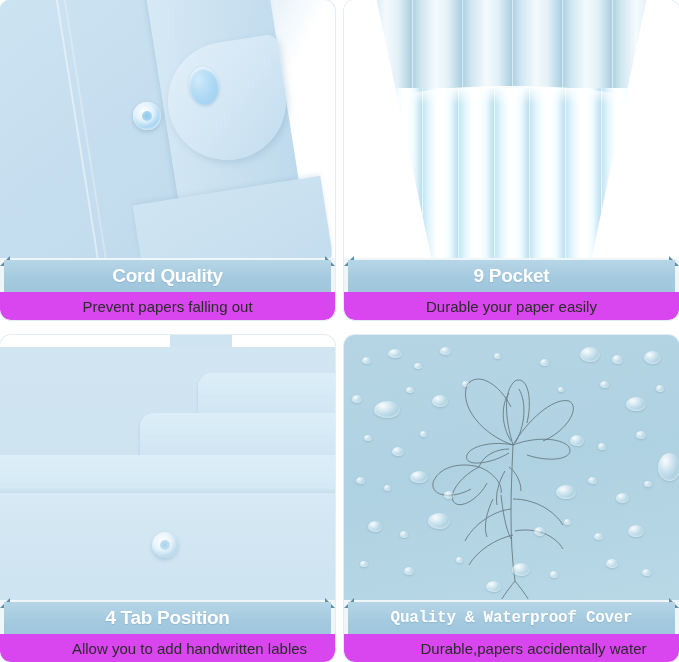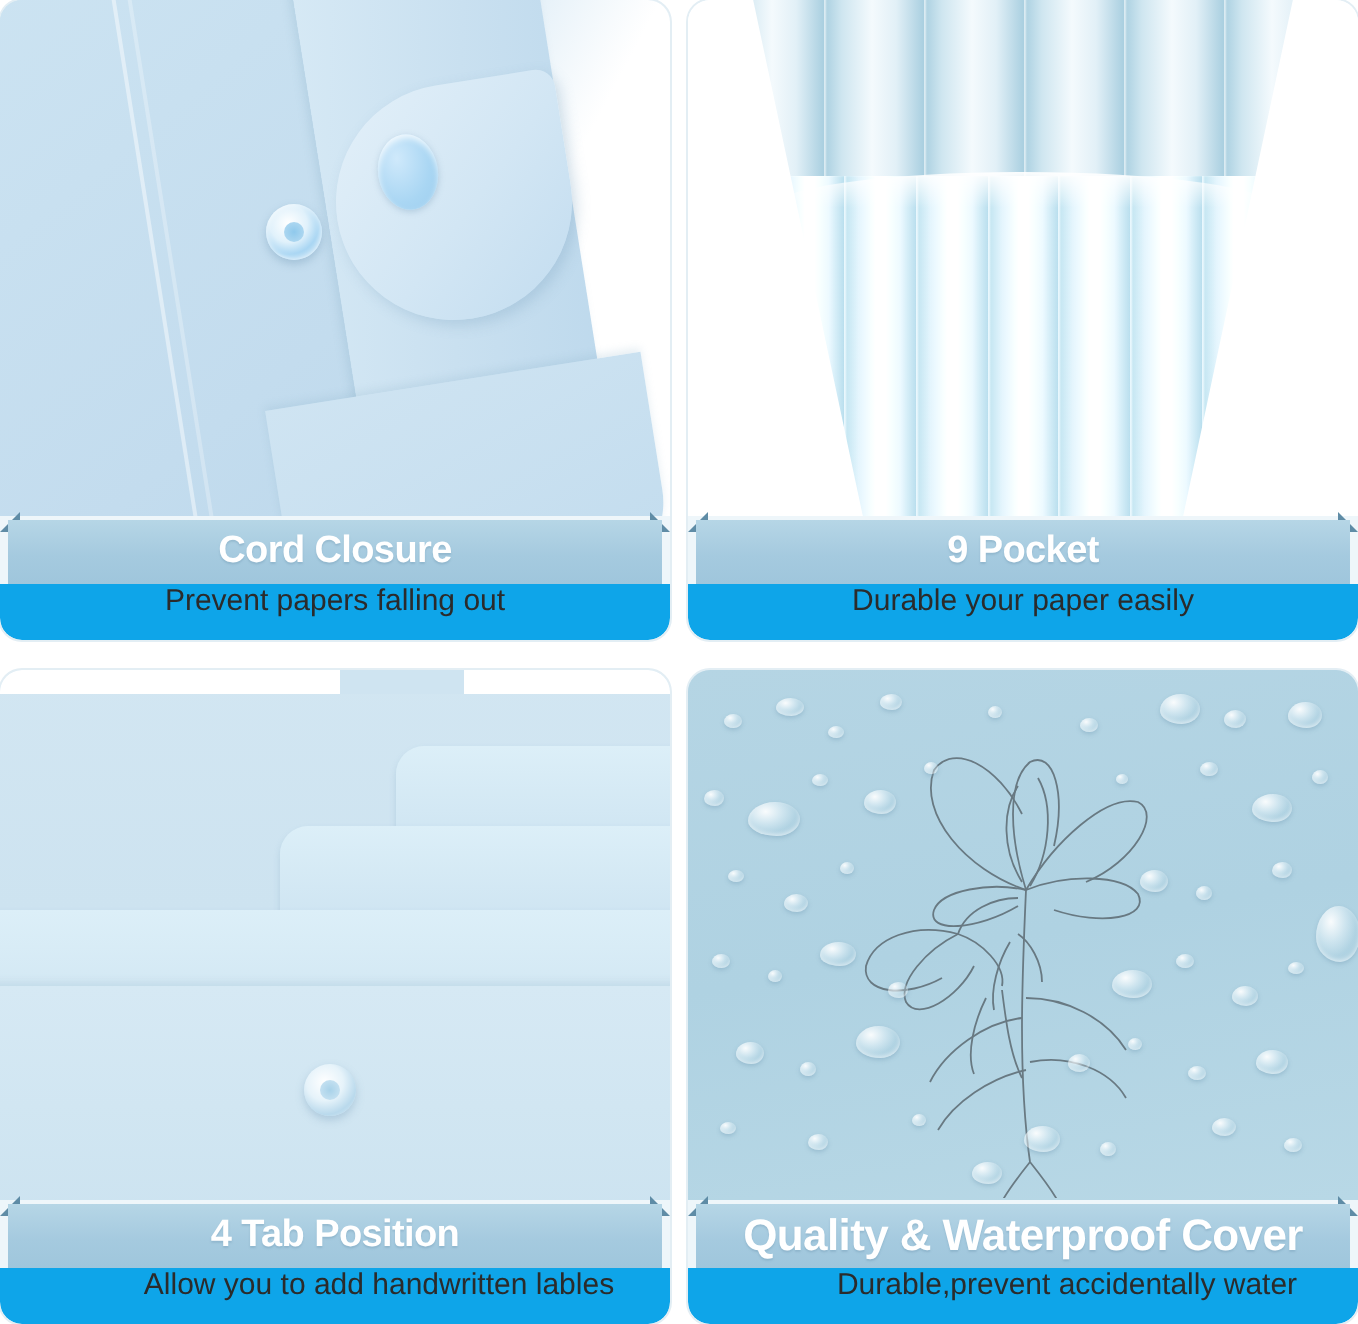--- a/index.html
+++ b/index.html
@@ -67,21 +67,21 @@
     justify-content: center;
   }
   .ribbon-title {
     color: #ffffff;
     font-size: 19px;
     font-weight: bold;
     letter-spacing: -0.3px;
     text-shadow: 0 1px 1px rgba(110,150,175,.35);
     white-space: nowrap;
   }
-  .card--wide .ribbon-title { font-size: 22px; }
+  .card--wide .ribbon-title { font-size: 16px; font-family: Liberation Mono, monospace; }
 
   
   .tail {
     position: absolute;
     top: 0;
     width: 0; height: 0;
     border-style: solid;
   }
   .tail--left {
     left: 0;
@@ -93,22 +93,23 @@
     border-width: 0 10px 10px 0;
     border-color: transparent transparent #5f8ca6 transparent;
   }
 
   
   .caption {
     position: absolute;
     left: 0; right: 0;
     top: 292px;
     bottom: 0;
-    background: #0ea5e9;
+    background: #d946ef;
     display: flex;
+    align-items: center;
     justify-content: center;
     border-radius: 0 0 11px 11px;
   }
   .card--bottom .caption { top: 299px; padding-left: 44px; }
   .caption-text {
     color: #2b2b2b;
     font-size: 15px;
     white-space: nowrap;
   }
 
@@ -331,21 +332,21 @@
       <div class="cord-flapband"></div>
       <div class="cord-lowflap"></div>
       <div class="cord-tab"></div>
       <div class="eyelet eyelet--big"></div>
       <div class="eyelet eyelet--small"></div>
     </div>
     <div class="ribbon">
       <span class="tail tail--left"></span>
       <span class="tail tail--right"></span>
       <div class="ribbon-band">
-        <span class="ribbon-title">Cord Closure</span>
+        <span class="ribbon-title">Cord Quality</span>
       </div>
     </div>
     <div class="caption">
       <span class="caption-text">Prevent papers falling out</span>
     </div>
   </div>
 
   <div class="card card--top">
     <div class="photo">
       <div class="pocket-bg"></div>
@@ -490,17 +491,17 @@
       <div class="drop" style="left:142px; top:246px; width:15px; height:11px;"></div>
     </div>
     <div class="ribbon">
       <span class="tail tail--left"></span>
       <span class="tail tail--right"></span>
       <div class="ribbon-band">
         <span class="ribbon-title">Quality &amp; Waterproof Cover</span>
       </div>
     </div>
     <div class="caption">
-      <span class="caption-text">Durable,prevent accidentally water</span>
+      <span class="caption-text">Durable,papers accidentally water</span>
     </div>
   </div>
 
 </div>
 
 </body></html>

